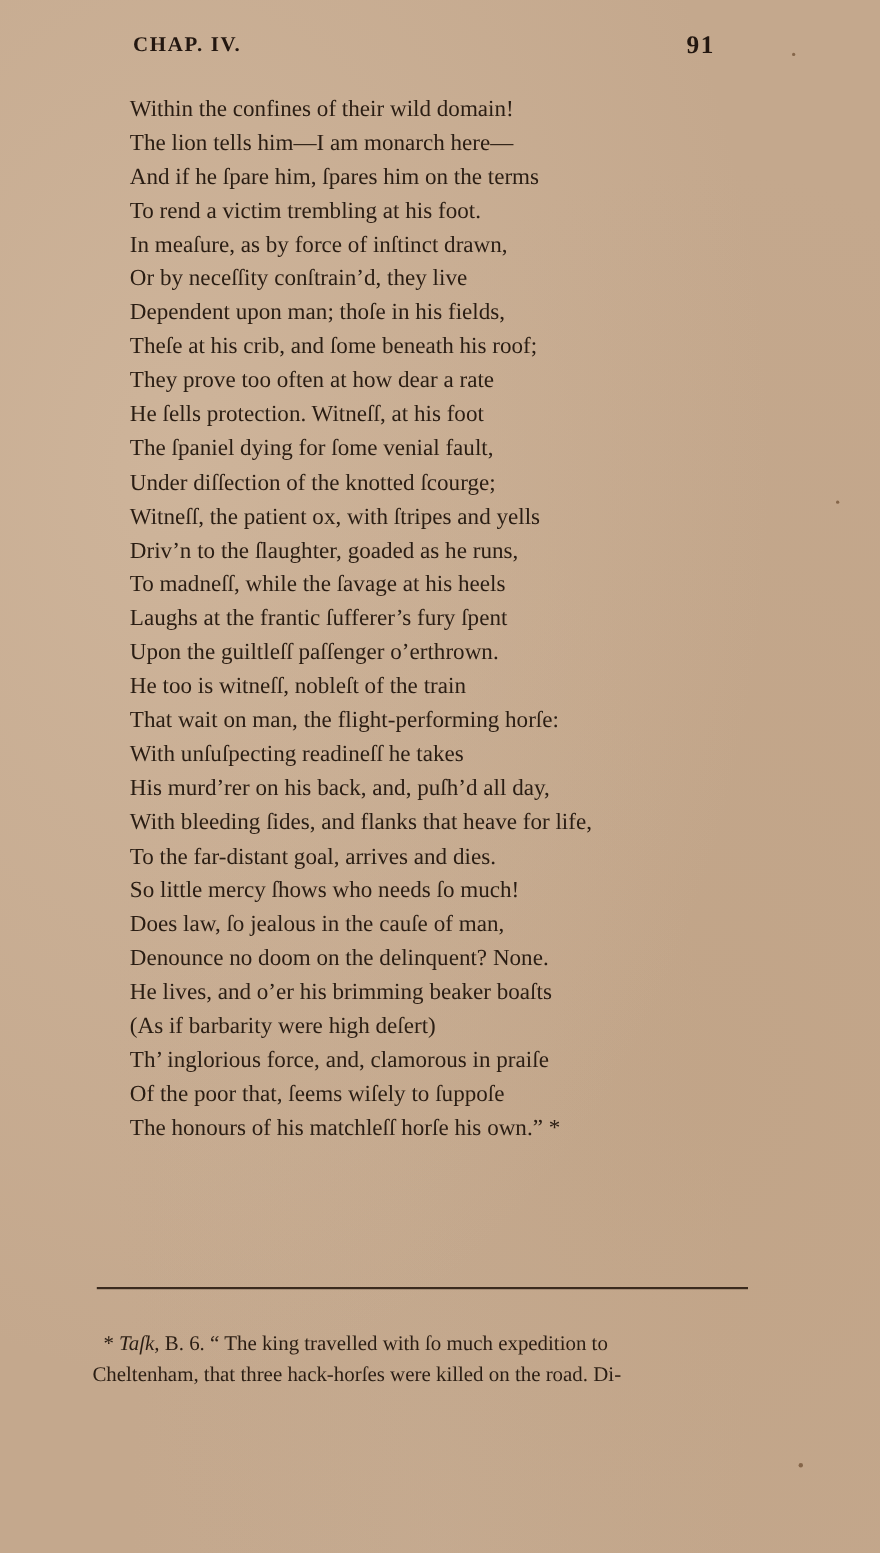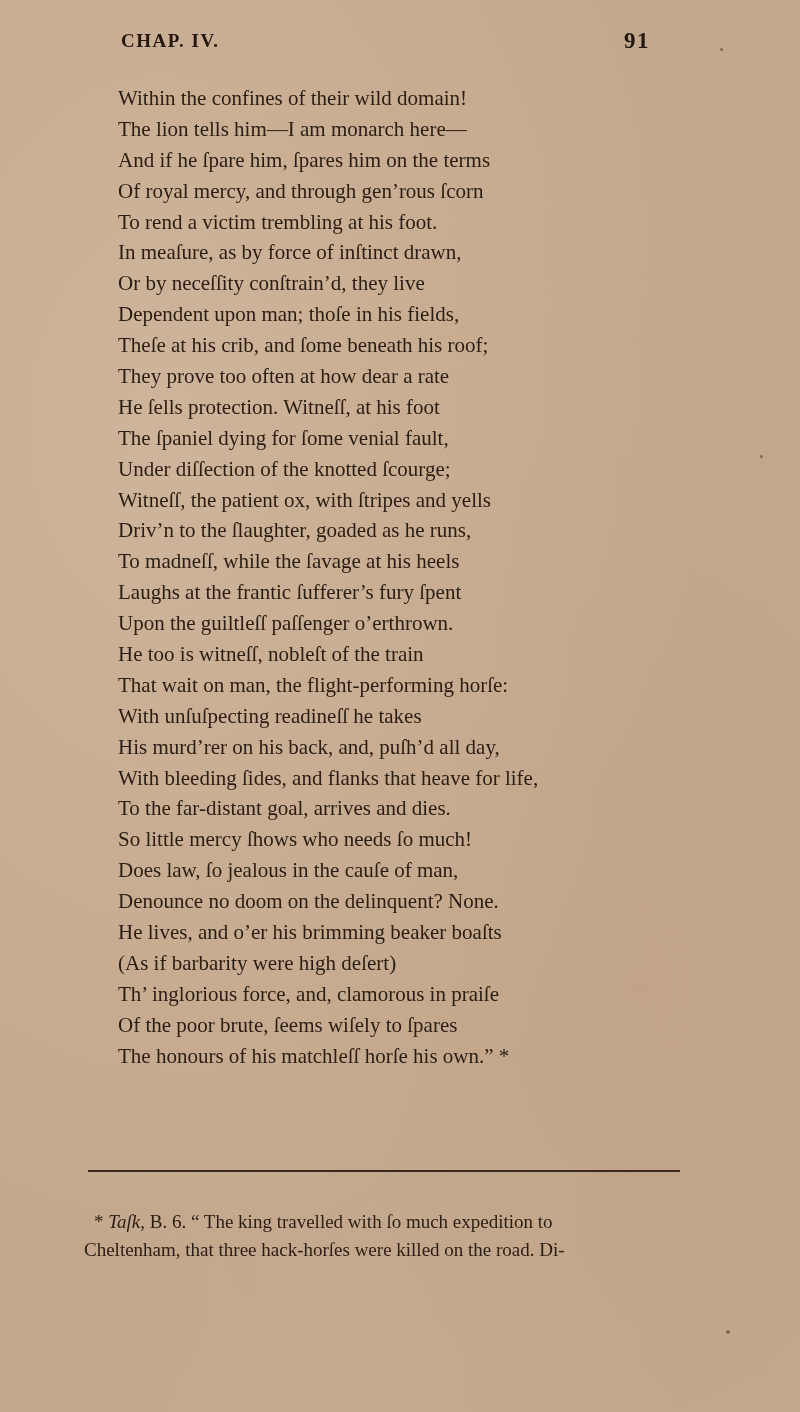--- a/index.html
+++ b/index.html
@@ -47,21 +47,20 @@
 
   <div class="running-head">
     <span class="chap">CHAP. IV.</span>
     <span class="pageno">91</span>
   </div>
 
   <div class="verse">
     <div class="line">Within the confines of their wild domain!</div>
     <div class="line">The lion tells him—I am monarch here—</div>
     <div class="line">And if he ſpare him, ſpares him on the terms</div>
-    <div class="line">Of royal mercy, and through gen’rous ſcorn</div>
     <div class="line">To rend a victim trembling at his foot.</div>
     <div class="line">In meaſure, as by force of inſtinct drawn,</div>
     <div class="line">Or by neceſſity conſtrain’d, they live</div>
     <div class="line">Dependent upon man; thoſe in his fields,</div>
     <div class="line">Theſe at his crib, and ſome beneath his roof;</div>
     <div class="line">They prove too often at how dear a rate</div>
     <div class="line">He ſells protection.   Witneſſ, at his foot</div>
     <div class="line">The ſpaniel dying for ſome venial fault,</div>
     <div class="line">Under diſſection of the knotted ſcourge;</div>
     <div class="line">Witneſſ, the patient ox, with ſtripes and yells</div>
@@ -74,21 +73,21 @@
     <div class="line">With unſuſpecting readineſſ he takes</div>
     <div class="line">His murd’rer on his back, and, puſh’d all day,</div>
     <div class="line">With bleeding ſides, and flanks that heave for life,</div>
     <div class="line">To the far-distant goal, arrives and dies.</div>
     <div class="line">So little mercy ſhows who needs ſo much!</div>
     <div class="line">Does law, ſo jealous in the cauſe of man,</div>
     <div class="line">Denounce no doom on the delinquent? None.</div>
     <div class="line">He lives, and o’er his brimming beaker boaſts</div>
     <div class="line">(As if barbarity were high deſert)</div>
     <div class="line">Th’ inglorious force, and, clamorous in praiſe</div>
-    <div class="line">Of the poor brute, ſeems wiſely to ſpares</div>
+    <div class="line">Of the poor that, ſeems wiſely to ſuppoſe</div>
     <div class="line">The honours of his matchleſſ horſe his own.” *</div>
   </div>
 
   <div class="footnote-rule"></div>
 
   <div class="footnote">
     <div class="fn-line">
       <span>*</span>
       <em>Taſk</em><span>, B. 6.</span>
       <span>“ The king travelled with ſo much expedition to</span>

